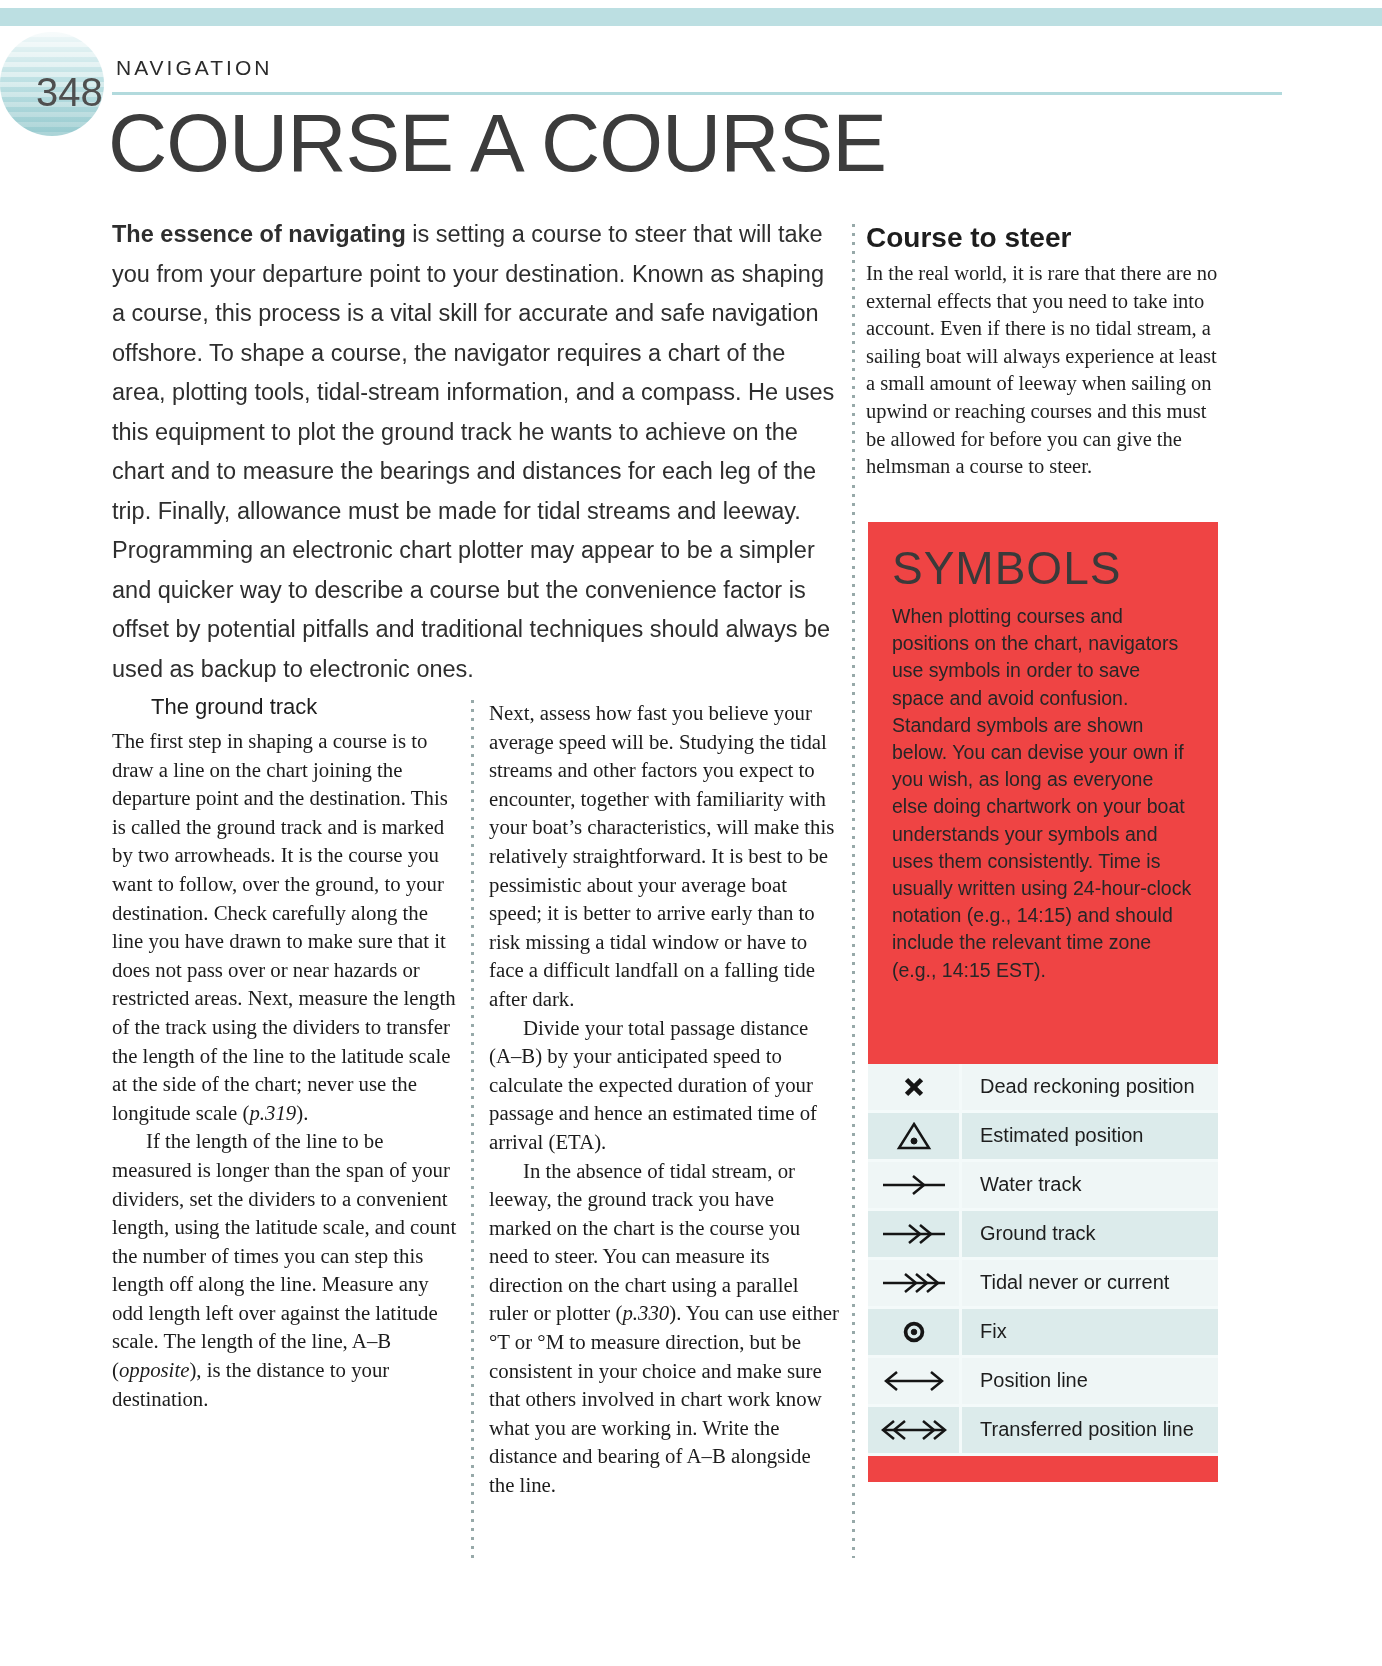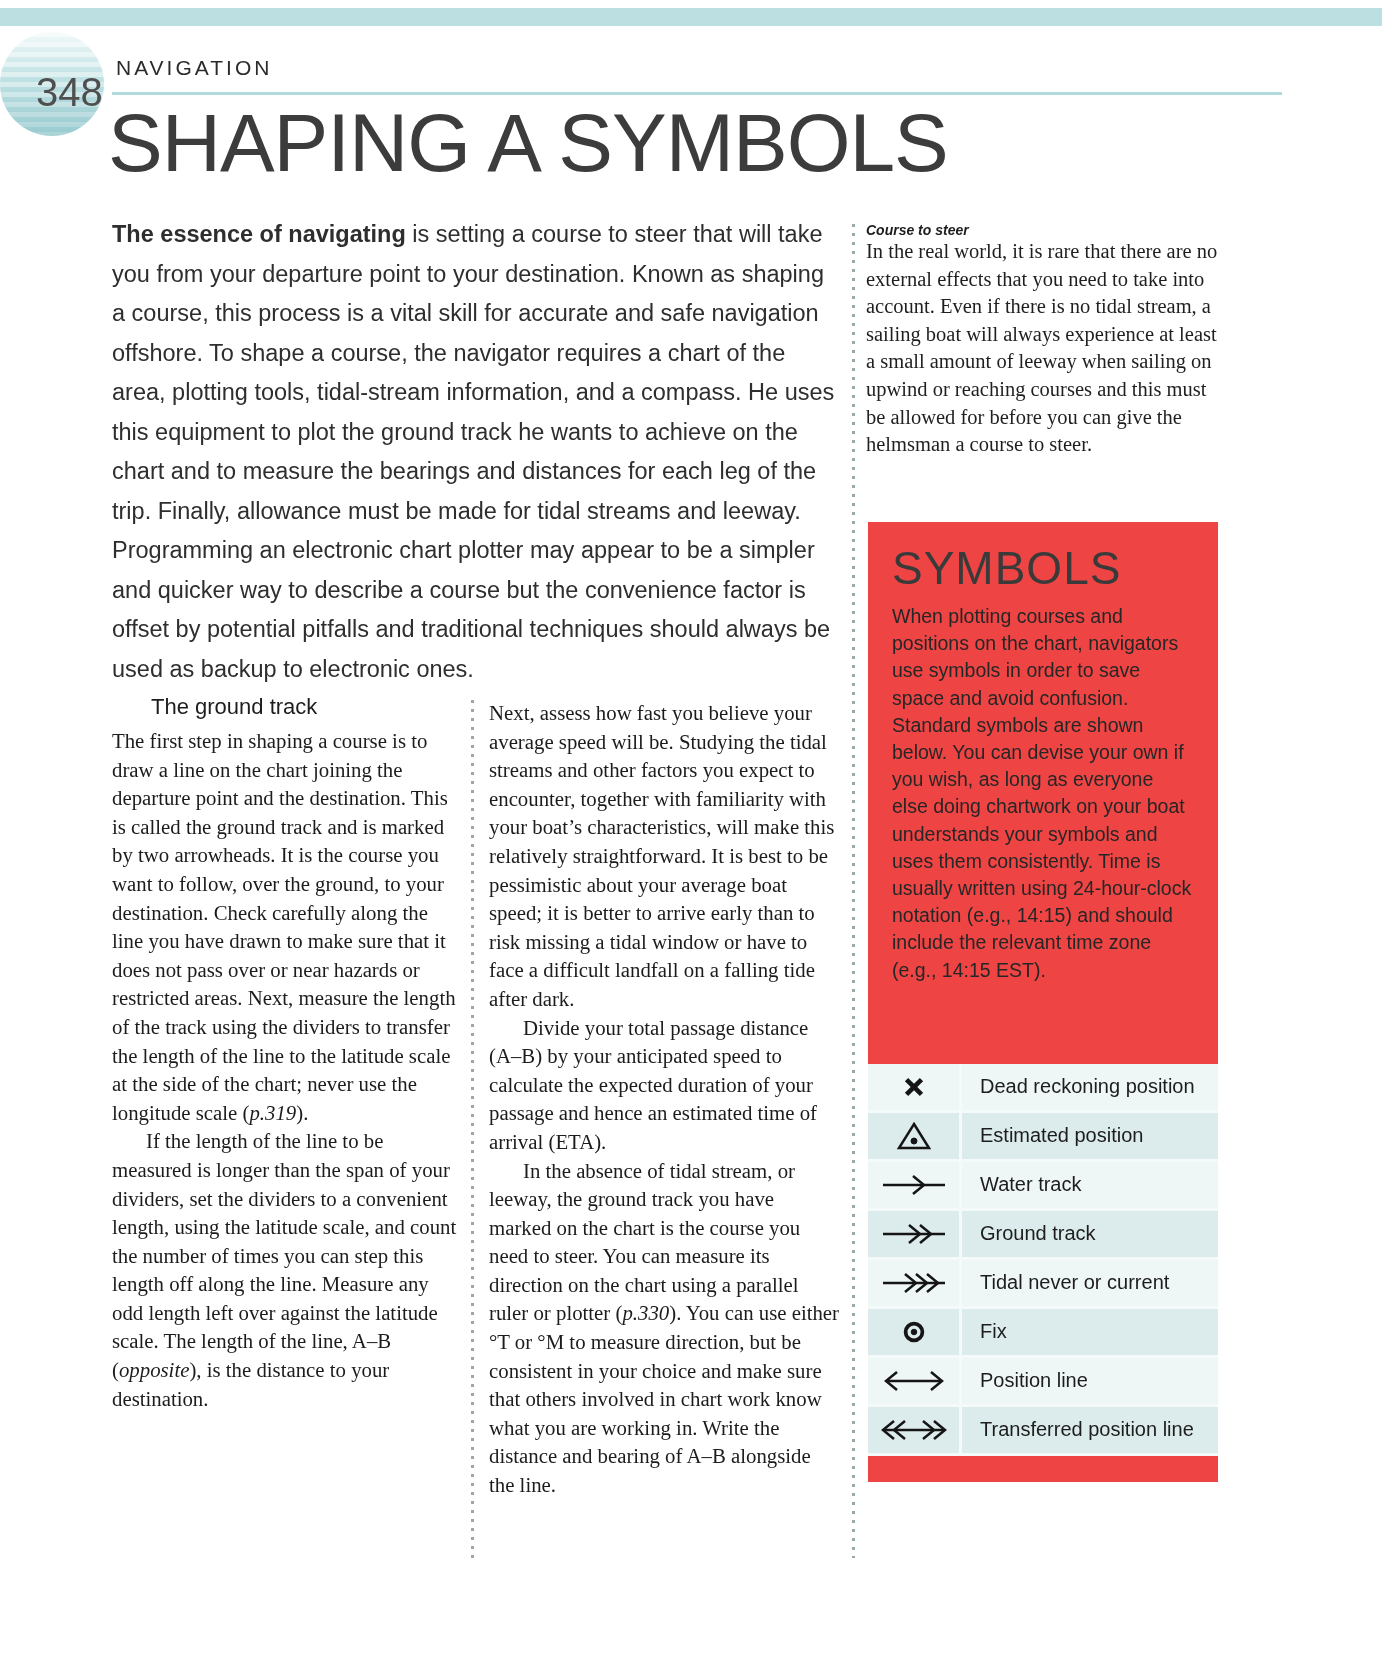--- a/index.html
+++ b/index.html
@@ -17,21 +17,21 @@
   }
   .page-number { position:absolute; top:70px; left:36px; font-size:40px; color:#4f4f4f; }
   .section-label { position:absolute; top:56px; left:116px; font-size:21px; letter-spacing:3px; color:#2b2b2b; }
   .header-rule { position:absolute; top:92px; left:112px; width:1170px; height:3px; background:#b2dadd; }
   .main-title { position:absolute; top:100px; left:108px; font-size:82px; font-weight:200; color:#3c3c3c; letter-spacing:-1px; line-height:1.05; }
 
   .intro-block { position:absolute; top:215px; left:112px; width:726px; font-size:23.5px; line-height:39.5px; color:#2e2e2e; }
   .intro-block strong { font-weight:700; }
 
   .right-col { position:absolute; left:866px; top:222px; width:352px; }
-  .cts-heading { font-size:14px; font-weight:700; color:#1d1d1d; margin-bottom:0;font-style:italic; }
+  .cts-heading { font-size:28px; font-weight:700; color:#1d1d1d; margin-bottom:6px; }
   .cts-body { font-family:"Liberation Serif", serif; font-size:20.5px; line-height:27.6px; color:#1f1f1f; }
 
   .serif { font-family:"Liberation Serif", serif; font-size:20.8px; line-height:28.6px; color:#1c1c1c; }
   .serif .it { font-style:italic; }
   .indent { text-indent:34px; }
 
   .body-col1 { position:absolute; left:112px; top:694px; width:348px; }
   .body-col2 { position:absolute; left:489px; top:699px; width:352px; }
   .gt-heading { font-size:22px; font-weight:400; color:#1d1d1d; margin-bottom:7px;margin-left:39px; }
 
@@ -57,21 +57,21 @@
 
 <div class="page">
 
   <div class="top-bar"></div>
 
   <div class="page-circle"></div>
   <div class="page-number">348</div>
 
   <div class="section-label">NAVIGATION</div>
   <div class="header-rule"></div>
-  <h1 class="main-title">SHAPING A SYMBOLS</h1>
+  <h1 class="main-title">COURSE A COURSE</h1>
 
   <p class="intro-block"><strong>The essence of navigating</strong><span> is setting a course to steer that will take you from your departure point to your destination. Known as shaping a course, this process is a vital skill for accurate and safe navigation offshore. To shape a course, the navigator requires a chart of the area, plotting tools, tidal-stream information, and a compass. He uses this equipment to plot the ground track he wants to achieve on the chart and to measure the bearings and distances for each leg of the trip. Finally, allowance must be made for tidal streams and leeway. Programming an electronic chart plotter may appear to be a simpler and quicker way to describe a course but the convenience factor is offset by potential pitfalls and traditional techniques should always be used as backup to electronic ones.</span></p>
 
   <div class="right-col">
     <div class="cts-heading">Course to steer</div>
     <p class="cts-body">In the real world, it is rare that there are no external effects that you need to take into account. Even if there is no tidal stream, a sailing boat will always experience at least a small amount of leeway when sailing on upwind or reaching courses and this must be allowed for before you can give the helmsman a course to steer.</p>
   </div>
 
   <div class="dot-rule dot-rule-mid"></div>
   <div class="dot-rule dot-rule-right"></div>

